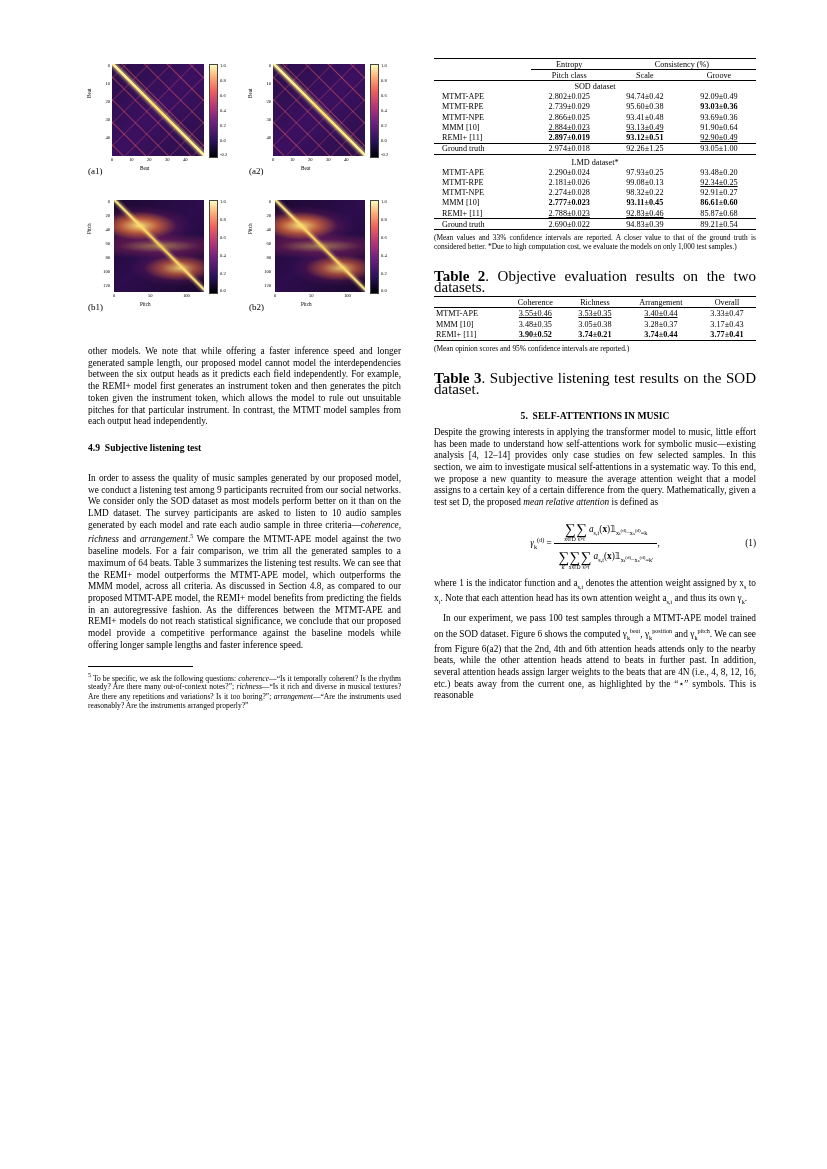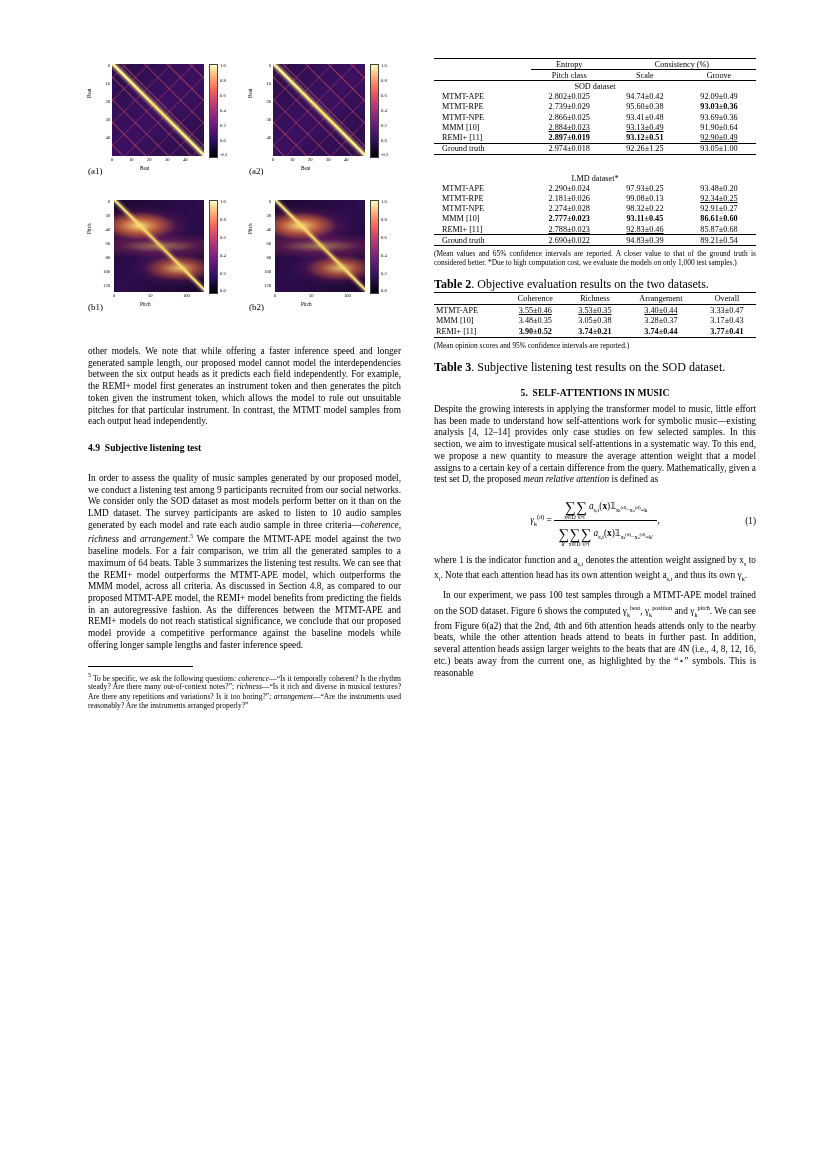--- a/index.html
+++ b/index.html
@@ -228,23 +228,23 @@
   .rule-thin td { border-bottom: 0.6px solid #000; }
   .grp { font-weight: bold; text-align: left; }
   .indent { padding-left: 8px !important; }
   .tbl-note {
     font-size: 7.4px;
     line-height: 8.8px;
     margin-top: 4px;
     text-align: justify;
   }
   .tbl-cap {
-    font-size: 12px;
+    font-size: 15px;
     line-height: 11.4px;
-    margin-top: 11px;
+    margin-top: 19px;
     text-align: justify;
   }
   .tbl-cap b { font-weight: bold; }
   .tbl3 { width: 322px; margin-top: 2px; }
   .tbl3 td, .tbl3 th {
     padding: 0.8px 2px;
     text-align: center;
     font-weight: normal;
   }
   .tbl3 td.lbl, .tbl3 th.lbl { text-align: left; }
@@ -504,21 +504,21 @@
         <td style="text-decoration:underline">92.90±0.49</td>
       </tr>
       <tr class="rule-thin">
         <td class="lbl indent">Ground truth</td>
         <td>2.974±0.018</td>
         <td>92.26±1.25</td>
         <td>93.05±1.00</td>
       </tr>
 
       <tr>
-        <td class="grp" colspan="4" style="padding-top:19px">LMD dataset*</td>
+        <td class="grp" colspan="4" style="padding-top:3px">LMD dataset*</td>
       </tr>
       <tr>
         <td class="lbl indent">MTMT-APE</td>
         <td>2.290±0.024</td>
         <td>97.93±0.25</td>
         <td>93.48±0.20</td>
       </tr>
       <tr>
         <td class="lbl indent">MTMT-RPE</td>
         <td>2.181±0.026</td>
@@ -545,21 +545,21 @@
       </tr>
       <tr class="rule-bot">
         <td class="lbl indent">Ground truth</td>
         <td>2.690±0.022</td>
         <td>94.83±0.39</td>
         <td>89.21±0.54</td>
       </tr>
     </tbody>
       </table>
 
-    <div class="tbl-note">(Mean values and 65% confidence intervals are reported. A closer value to that of the ground truth is considered better. *Due to high computation cost, we evaluate the models on only 1,000 test samples.)</div>
+    <div class="tbl-note">(Mean values and 33% confidence intervals are reported. A closer value to that of the ground truth is considered better. *Due to high computation cost, we evaluate the models on only 1,000 test samples.)</div>
 
     <div class="tbl-cap">
       <b>Table 2</b><span>. Objective evaluation results on the two datasets.</span>
     </div>
 
     <table class="tbl3">
       <tbody>
           <tr class="rule-top rule-thin">
         <td class="lbl" style="width:22%"></td>
         <td>Coherence</td>

